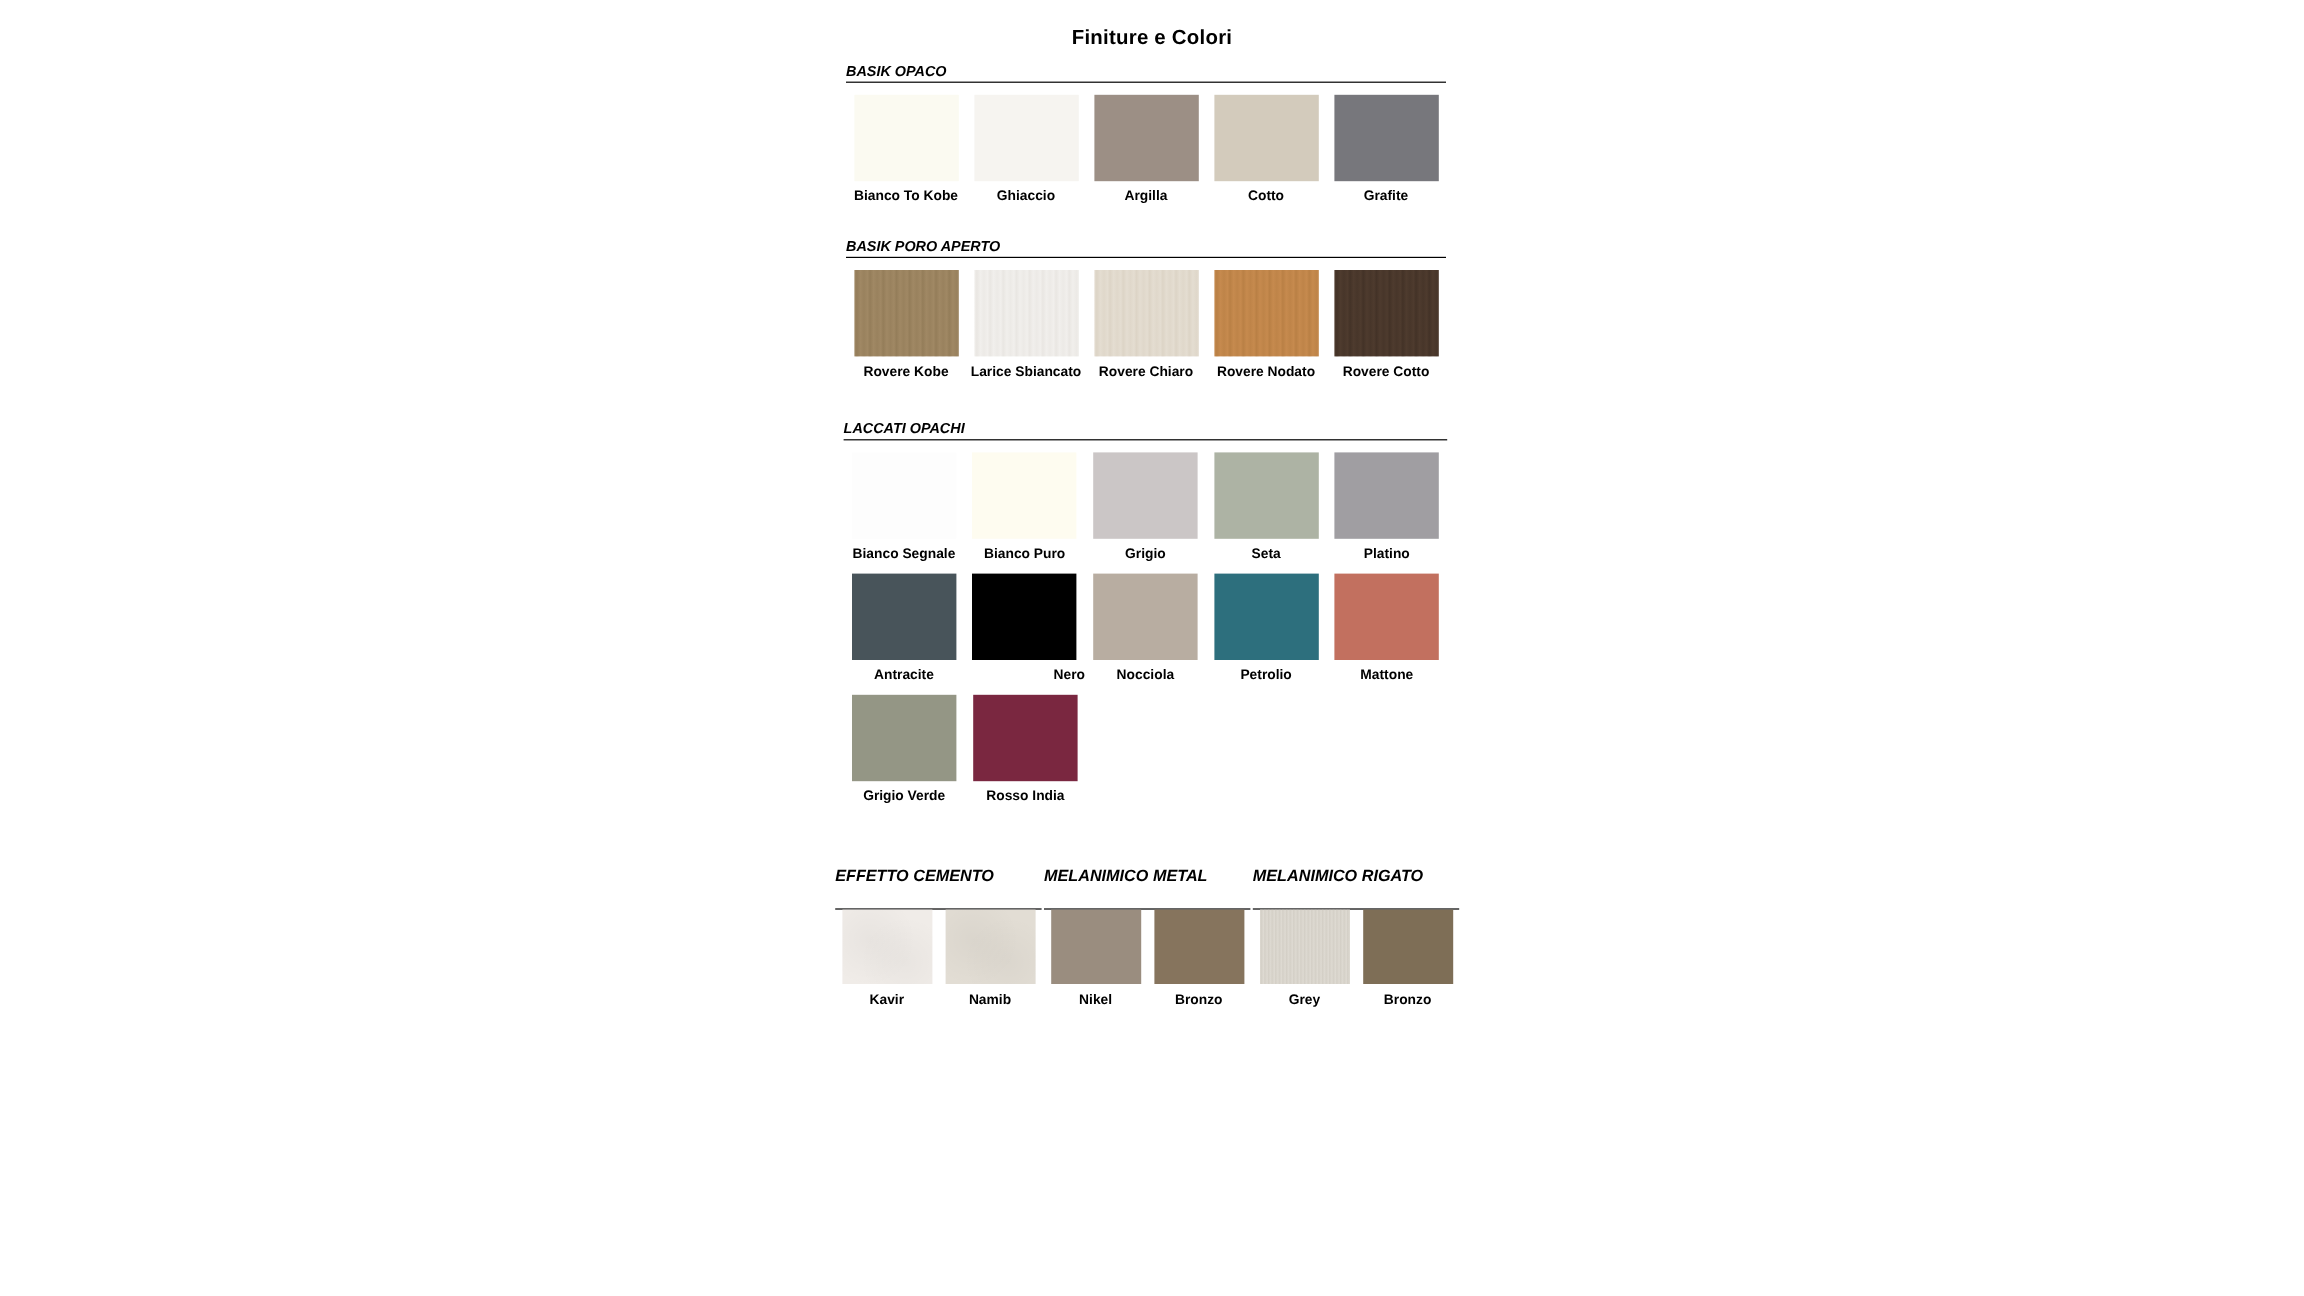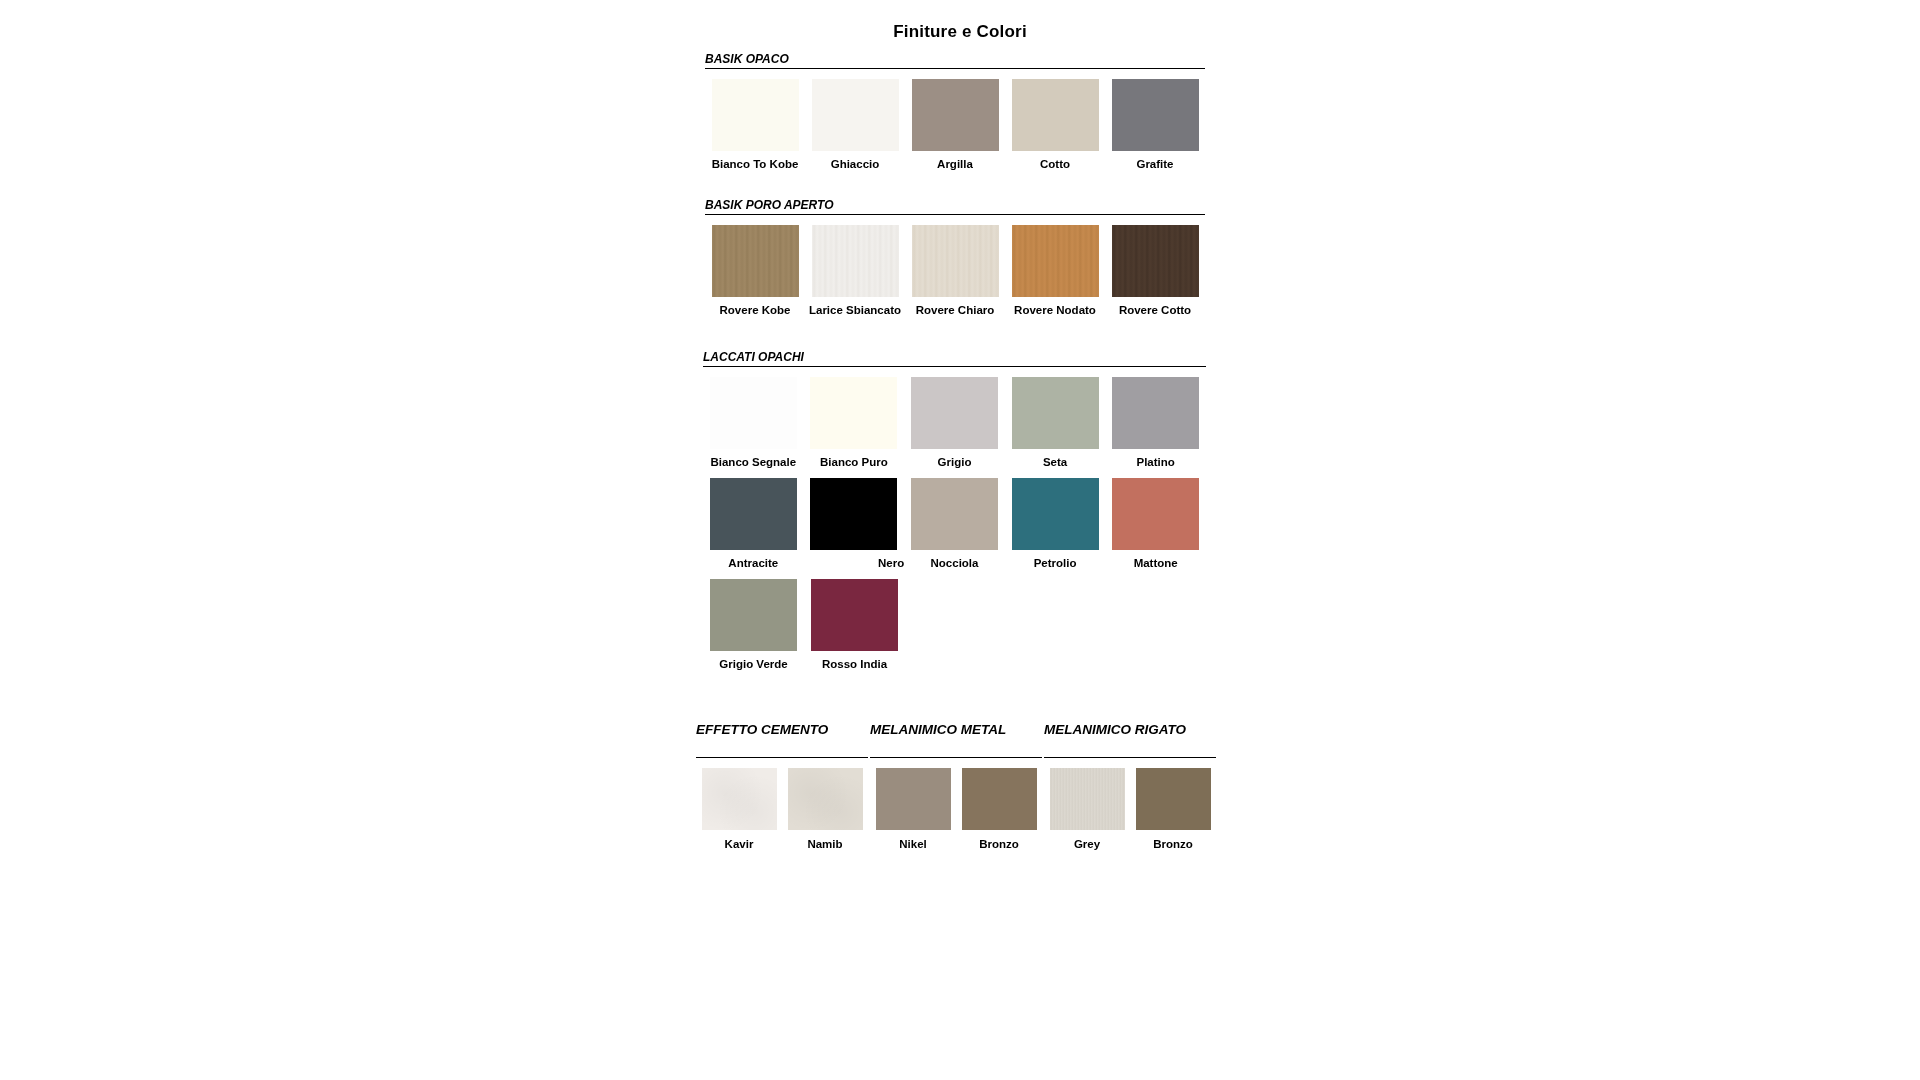--- a/index.html
+++ b/index.html
@@ -69,21 +69,21 @@
   .grp-lacc  { position: absolute; left: 63px; top: 350px; width: 503px; }
   .grp-bottom{ position: absolute; left: 56px; top: 722px; width: 520px; display:flex; gap: 0; }
   .mini-group { }
   .mini-head {
     font-size: 13.5px;
     font-weight: bold;
     font-style: italic;
     border-bottom: 1.5px solid #000;
     padding-bottom: 20px;
   }
-  .mini-row { display: flex; margin-top: 10px; }
+  .mini-row { display: flex; }
   .mini-swatch { width: 75px; height: 62px; margin: 0 auto; }
   .mini-label { font-size: 11.5px; font-weight: bold; margin-top: 8px; white-space: nowrap; }
   .sp { width: 19px; }
 </style>
 </head>
 <body>
 
 <div class="page">
   <div class="sheet">
 

